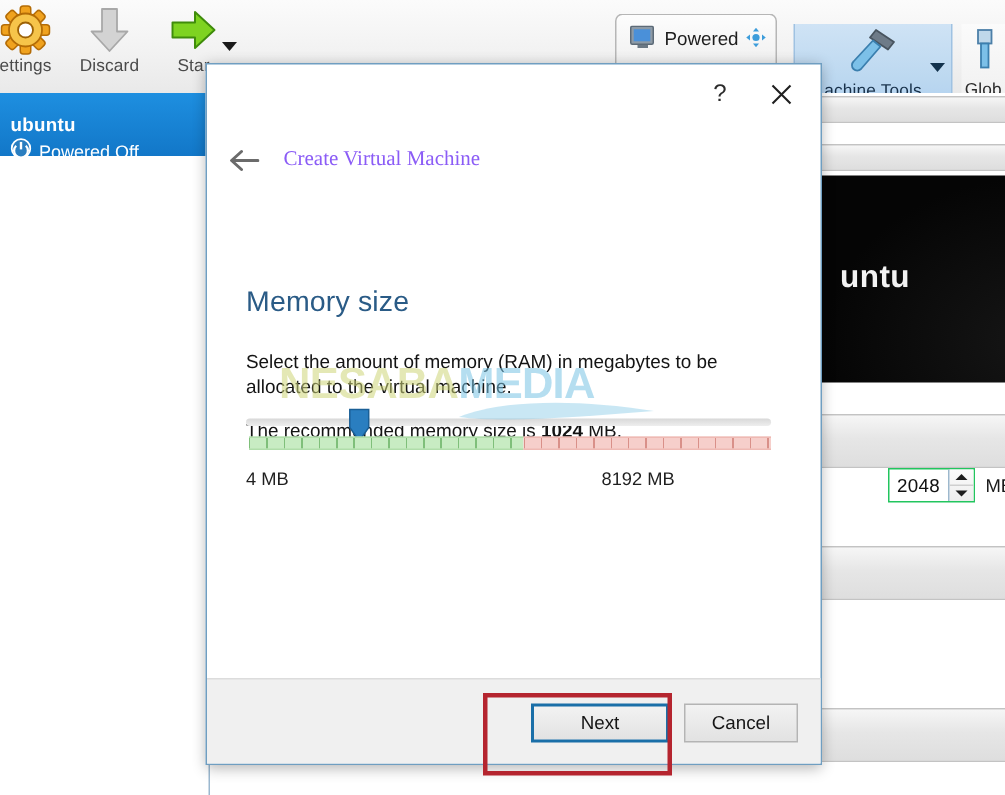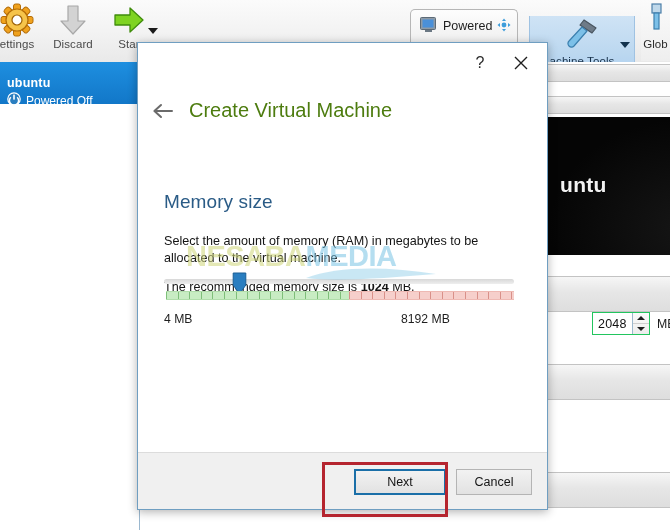--- a/index.html
+++ b/index.html
@@ -81,21 +81,21 @@
     background: linear-gradient(to bottom, #cfe3f5 0%, #bcd8f0 60%, #aecff0 100%);
     border-left: 1px solid #9fc2e2;
     border-right: 1px solid #9fc2e2;
     text-align: center;
     font-size: 11.5px;
     color: #18314a;
   }
   .mtools .tb-label { margin-top: 0px; }
   .gtools {
     position: absolute;
-    left: 641px; top: 0px;
+    left: 641px; top: 16px;
     width: 29px; height: 61px;
     background: linear-gradient(to bottom, #fbfbfb, #eeeeee);
     text-align: center;
     font-size: 11.5px;
     color: #2b2b2b;
     overflow: hidden;
   }
 
   
   .vm-list {
@@ -185,22 +185,23 @@
     left: 0; top: 56px;
     width: 411px;
     display: flex;
     align-items: center;
     gap: 16px;
     padding-left: 14px;
     box-sizing: border-box;
   }
   .back-arrow { width: 21px; height: 16px; }
   .wiz-title {
-    font-size: 20px;
-    color: #4d7c0f;
+    font-size: 14px;
+    color: #8b5cf6;
+    font-family: Liberation Serif, serif;
   }
   .page-title {
     position: absolute;
     left: 26px; top: 148px;
     font-size: 19px;
     color: #2a5b86;
     letter-spacing: .1px;
   }
   .para {
     position: absolute;

